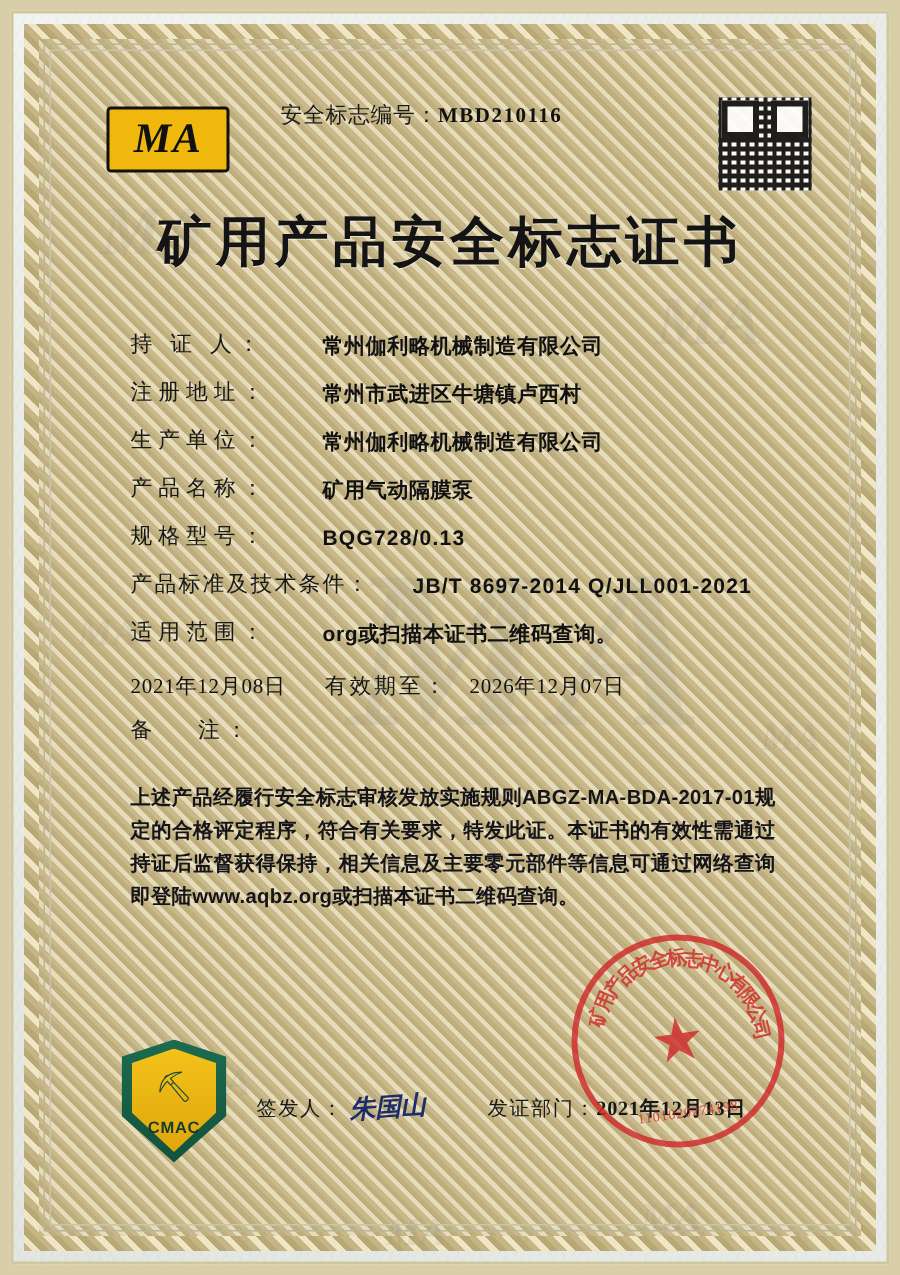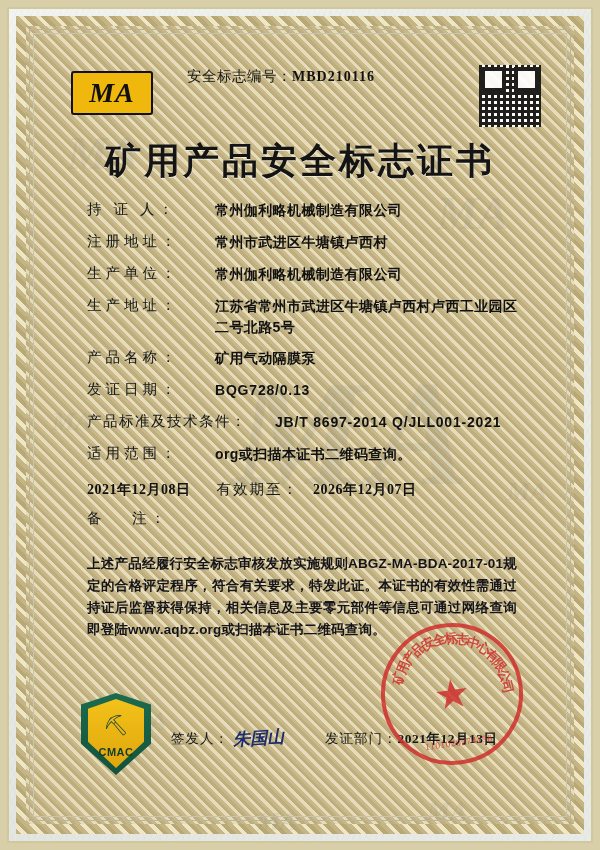--- a/index.html
+++ b/index.html
@@ -141,21 +141,21 @@
     font-weight: 700;
     font-size: 36px;
     letter-spacing: 3px;
     color: #141414;
     margin-top: 26px;
     text-shadow: 0 1px 0 rgba(255,255,255,0.6);
   }
 
   
   .fields {
-    margin-top: 14px;
+    margin-top: 34px;
     padding: 0 34px 0 46px;
   }
   .row {
     display: flex;
     align-items: flex-start;
     margin-bottom: 10px;
     min-height: 22px;
   }
   .lbl {
     width: 128px;
@@ -182,21 +182,21 @@
 
   .row-dates {
     display: flex;
     align-items: baseline;
     margin-top: 14px;
     margin-bottom: 10px;
   }
   .row-dates .lbl { width: 128px; flex: 0 0 128px; }
   .row-dates .dval {
     font-family: "Liberation Serif", serif;
-    font-weight: 700;
+    font-weight: 400;
     font-size: 14px;
     color: #111;
     letter-spacing: 0.5px;
   }
   .row-dates .lbl2 {
     margin-left: 26px;
     margin-right: 14px;
     font-size: 14.5px;
     letter-spacing: 2px;
     color: #16181a;
@@ -371,32 +371,28 @@
       <div class="row">
         <div class="lbl">注册地址：</div>
         <div class="val">常州市武进区牛塘镇卢西村</div>
       </div>
 
       <div class="row">
         <div class="lbl">生产单位：</div>
         <div class="val">常州伽利略机械制造有限公司</div>
       </div>
 
-      <div class="row tall">
-        <div class="lbl">生产地址：</div>
-        <div class="val">江苏省常州市武进区牛塘镇卢西村卢西工业园区二号北路5号</div>
-      </div>
 
       <div class="row">
         <div class="lbl">产品名称：</div>
         <div class="val">矿用气动隔膜泵</div>
       </div>
 
       <div class="row">
-        <div class="lbl">发证日期：</div>
+        <div class="lbl">规格型号：</div>
         <div class="val mono">BQG728/0.13</div>
       </div>
 
       <div class="row">
         <div class="lbl" style="width:188px; flex:0 0 188px; letter-spacing:1.5px;">产品标准及技术条件：</div>
         <div class="val mono">JB/T 8697-2014   Q/JLL001-2021</div>
       </div>
 
       <div class="row">
         <div class="lbl">适用范围：</div>

